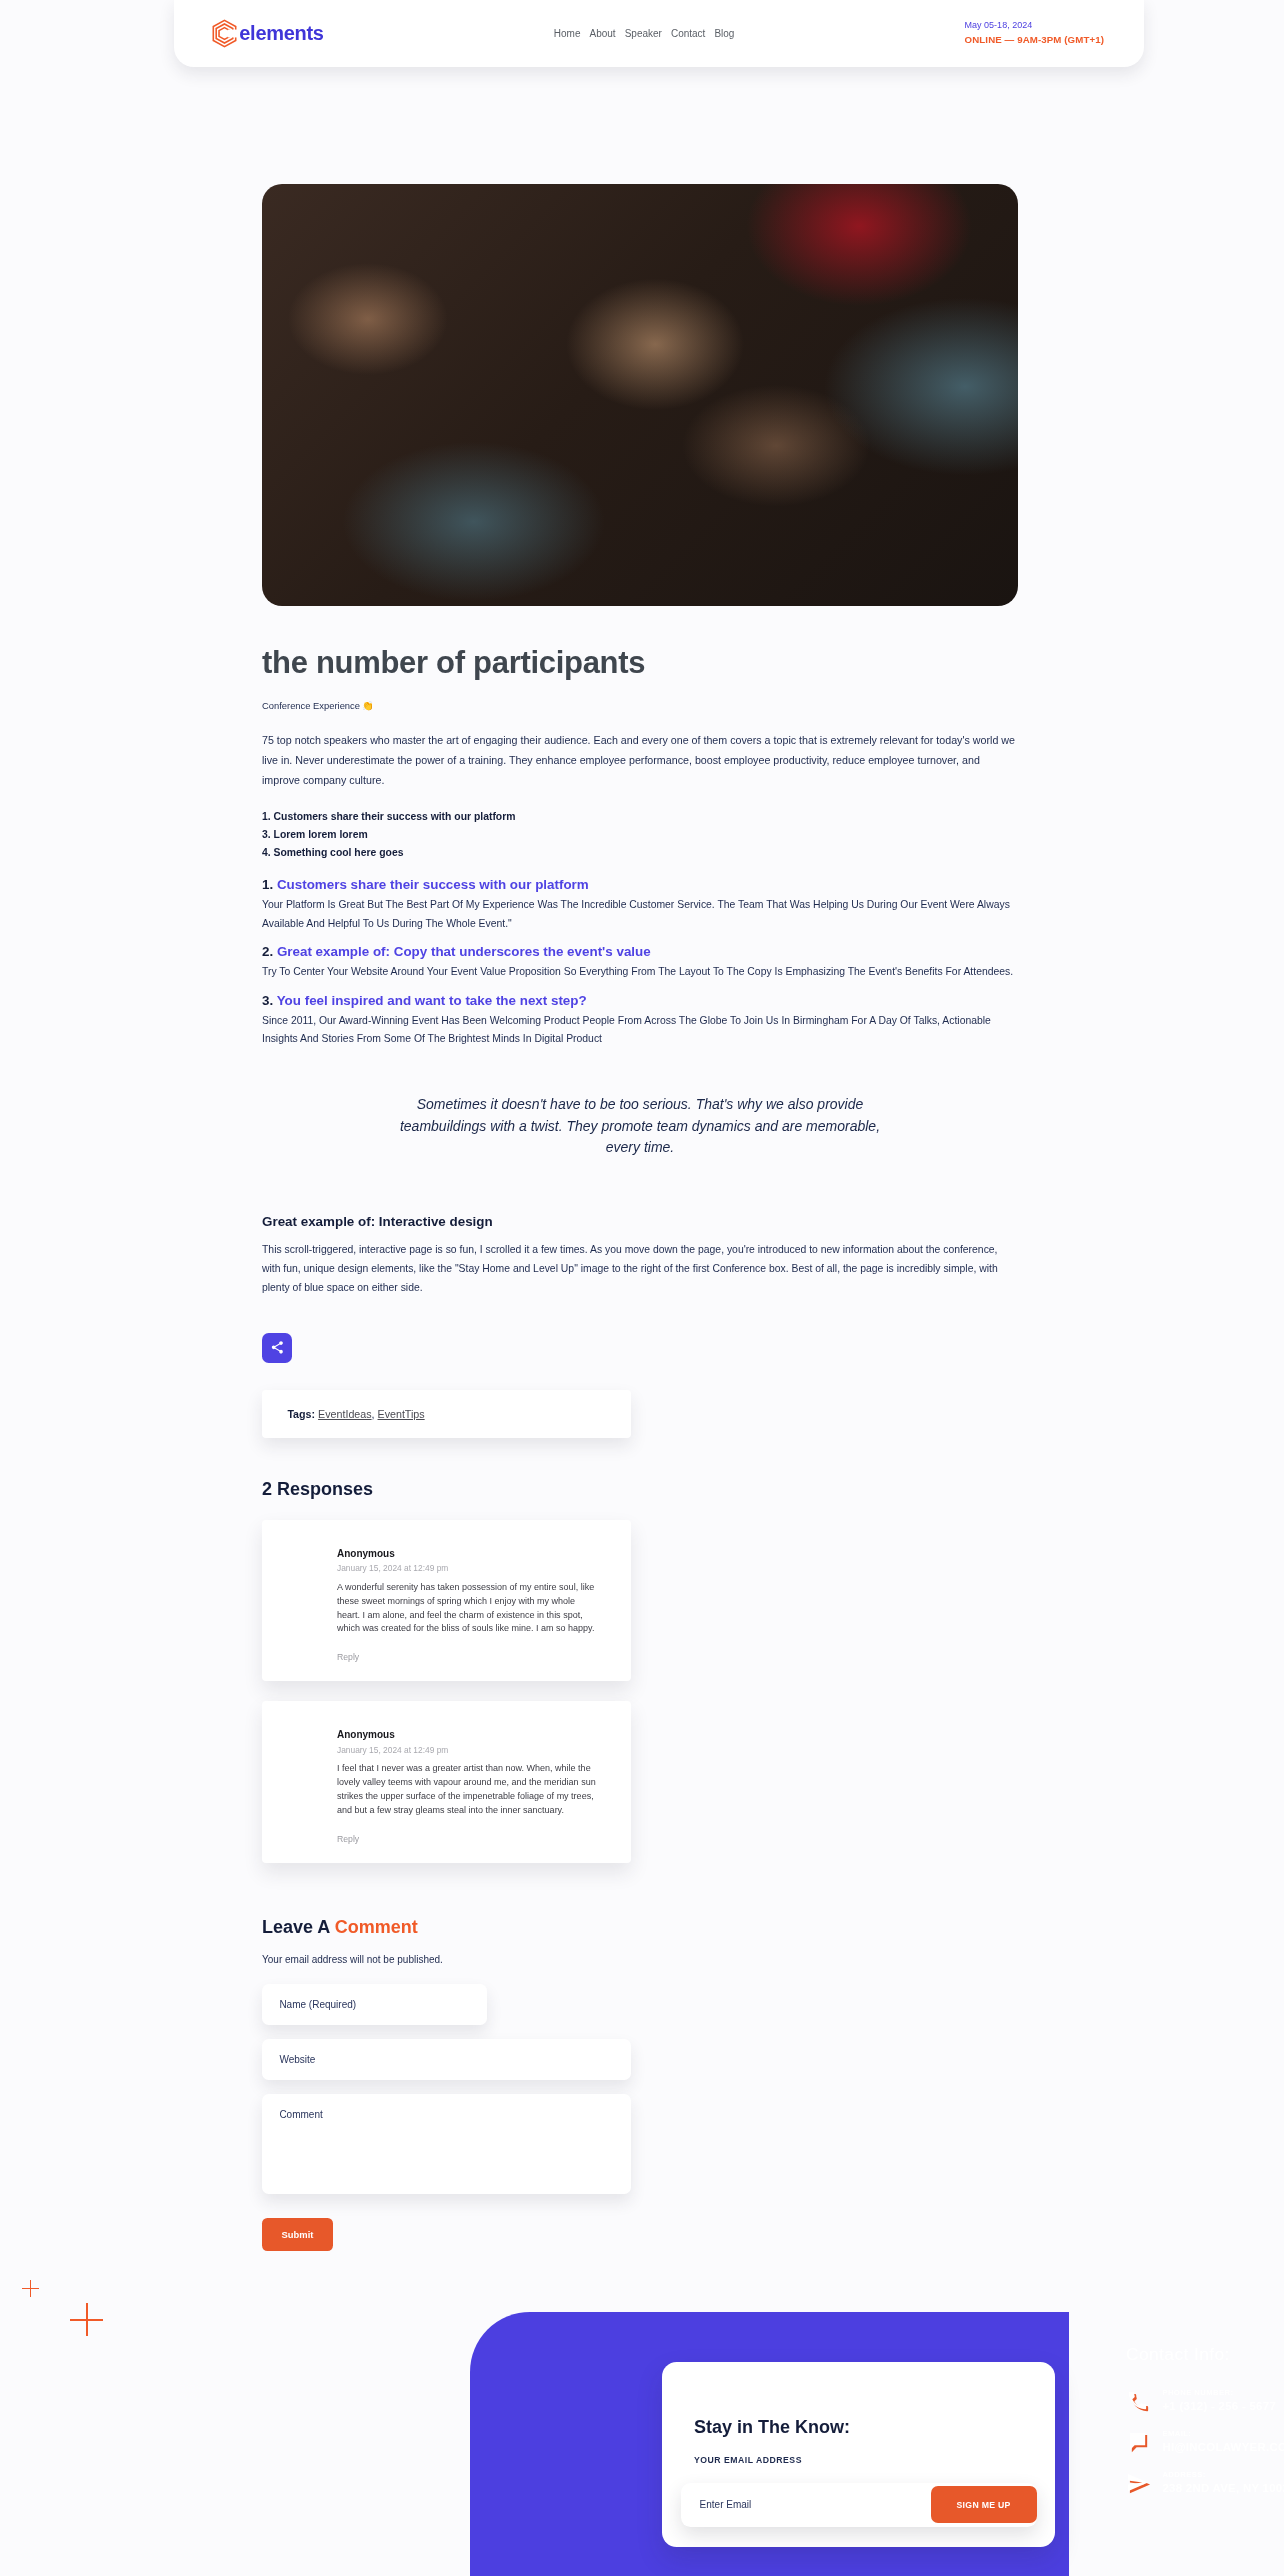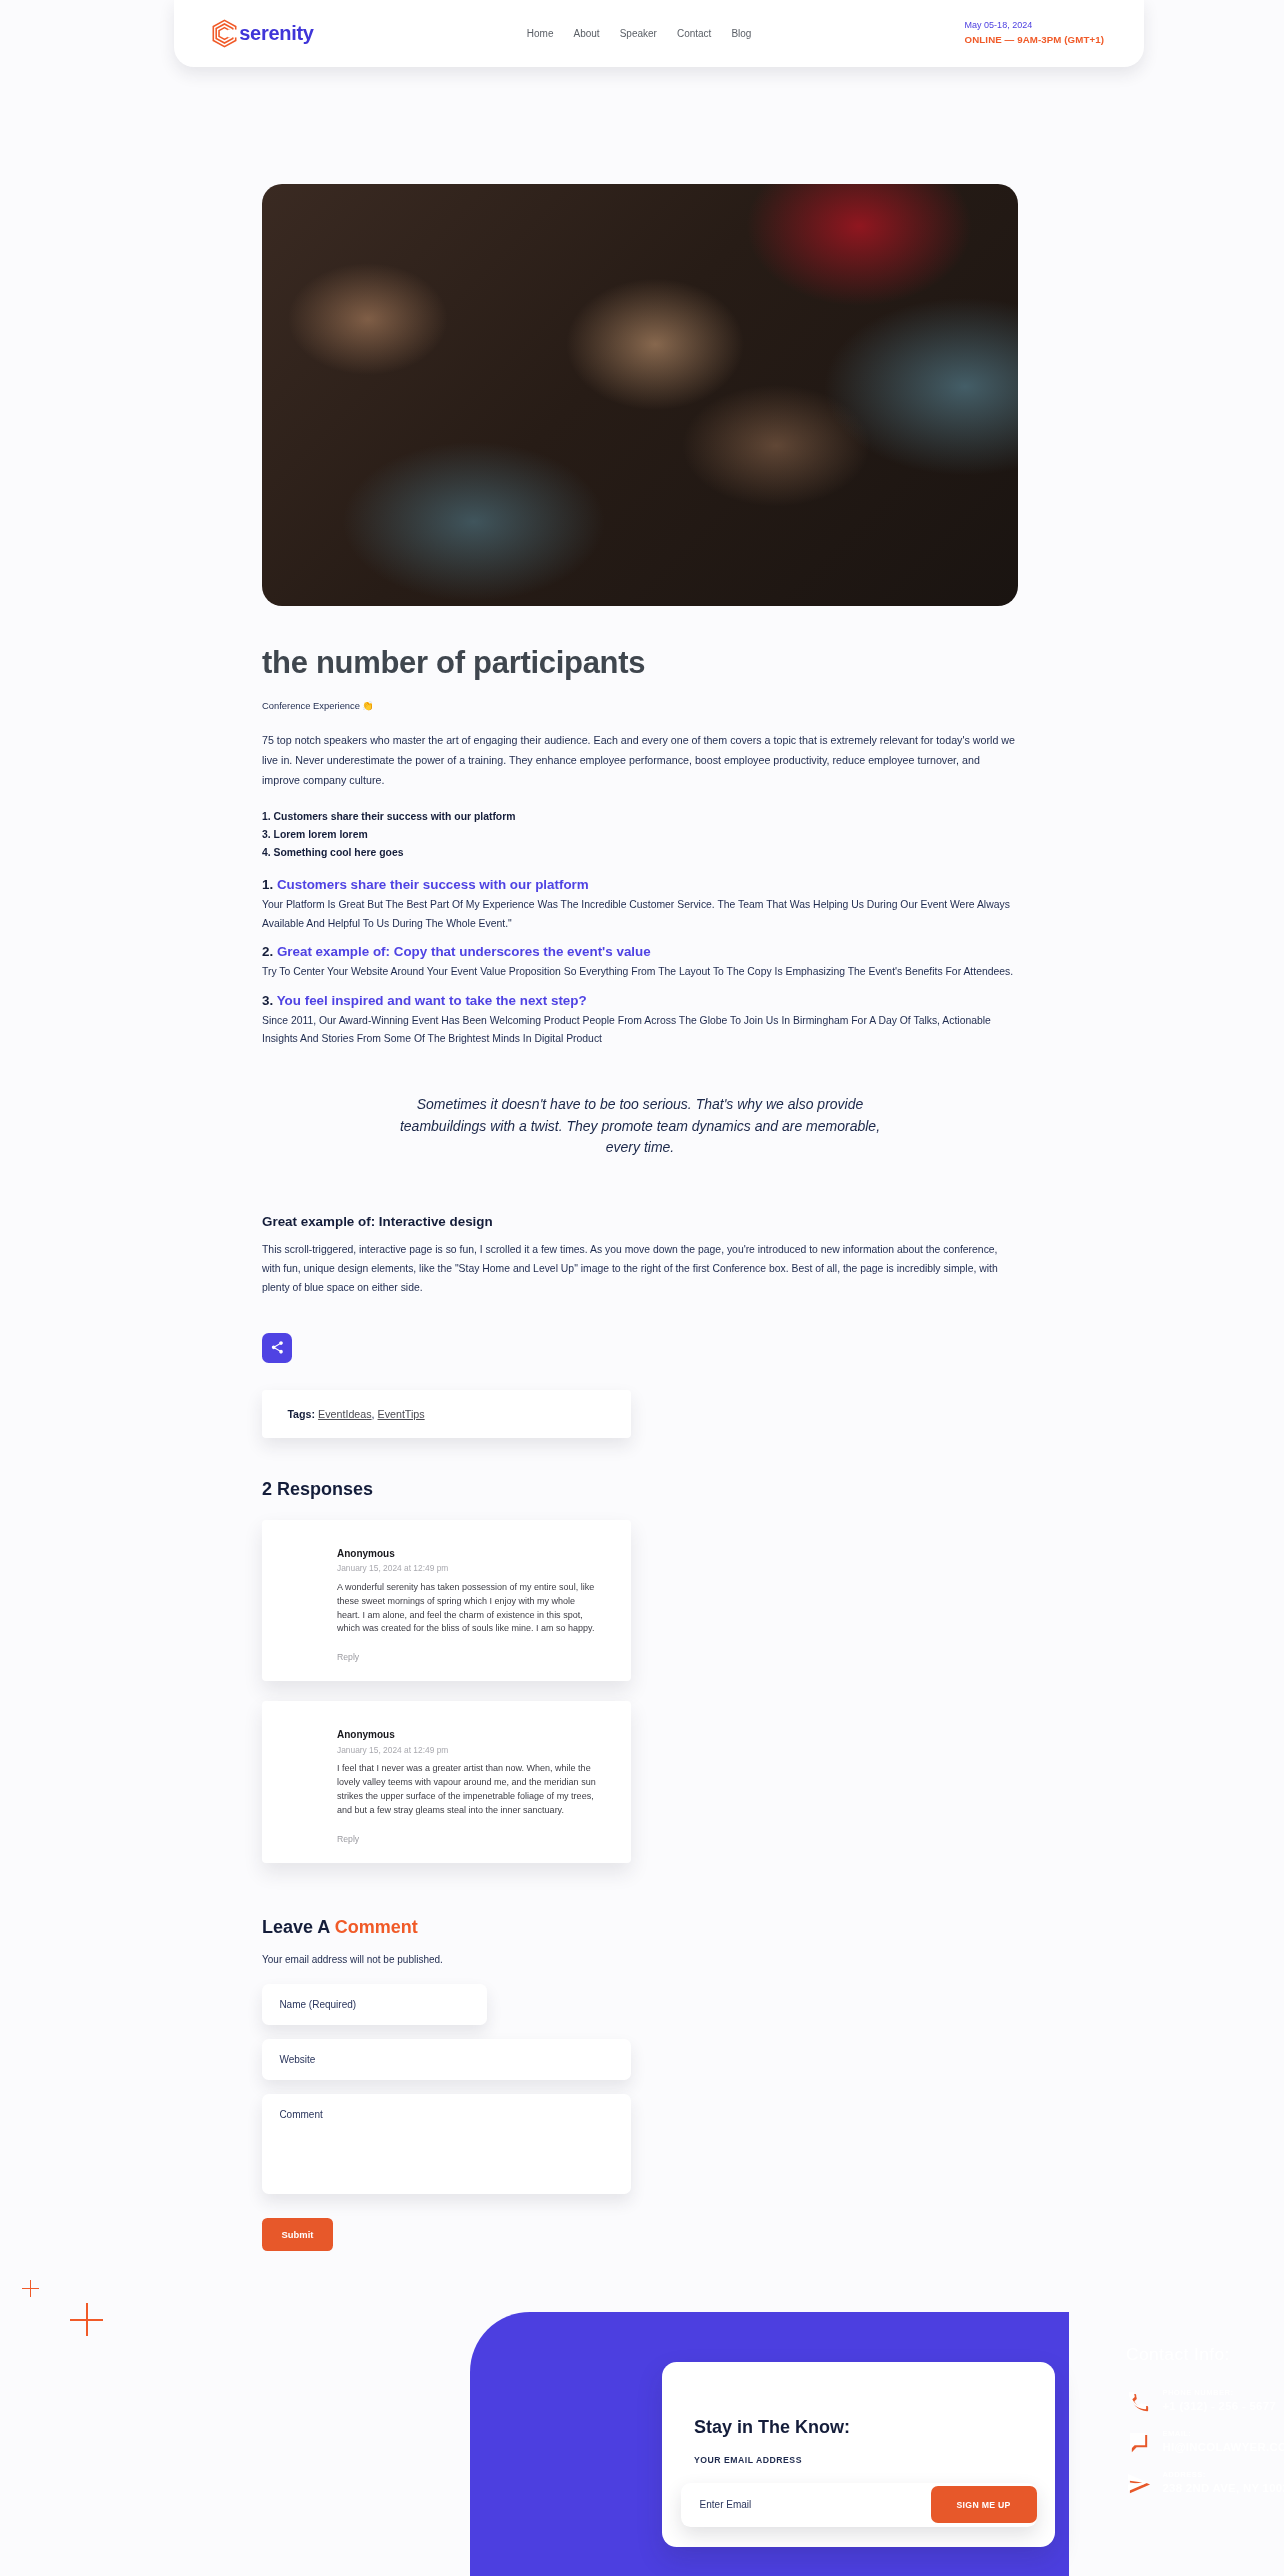--- a/index.html
+++ b/index.html
@@ -11,21 +11,21 @@
   
   .site-header {
     margin-left:174px; width:970px; height:67px; background:#ffffff;
     border-radius:0 0 20px 20px; box-shadow:0 6.7px 16px rgba(40,40,60,.10);
     display:flex; align-items:center; justify-content:space-between; padding:0 40px 0 37px;
   }
   .brand { display:flex; align-items:center; gap:1.3px; cursor:pointer; }
   .brand-text { font-size:20px; font-weight:700; color:#3f35d8; letter-spacing:-0.3px; }
   .header-logo polygon { stroke:#f05a28; fill:none; stroke-width:2.4; }
   .header-logo .logo-notch { fill:#ffffff; }
-  .main-nav { display:flex; gap:20px; }
+  .main-nav { display:flex; gap:9px; }
   .main-nav a { text-decoration:none; color:#5a5f66; font-size:10px; cursor:pointer; }
   .header-dates { text-align:left; line-height:1.5; }
   .date-line { color:#4c3fe0; font-size:9px; }
   .time-line { color:#f05a28; font-size:9.7px; font-weight:700; letter-spacing:0.1px; }
   
   .content { width:756px; margin-left:262px; }
   .hero {
     margin-top:117px; height:422px; border-radius:20px;
     background:
       radial-gradient(ellipse 161px 114px at 79% 10%, rgba(150,22,32,.95), transparent 70%),
@@ -133,21 +133,21 @@
 <body>
 
 <header class="site-header">
   <div class="brand">
     <svg class="header-logo" width="27" height="29" viewBox="0 0 40 44">
       <polygon points="20,2 37,11.5 37,32.5 20,42 3,32.5 3,11.5"></polygon>
       <polygon points="20,7.5 32.6,14.5 32.6,29.5 20,36.5 7.4,29.5 7.4,14.5"></polygon>
       <polygon points="20,13 28.3,17.6 28.3,26.4 20,31 11.7,26.4 11.7,17.6"></polygon>
       <rect class="logo-notch" x="25" y="16" width="15" height="12"></rect>
     </svg>
-    <span class="brand-text">serenity</span>
+    <span class="brand-text">elements</span>
   </div>
   <nav class="main-nav">
     <a>Home</a>
     <a>About</a>
     <a>Speaker</a>
     <a>Contact</a>
     <a>Blog</a>
   </nav>
   <div class="header-dates">
     <div class="date-line">May 05-18, 2024</div>

